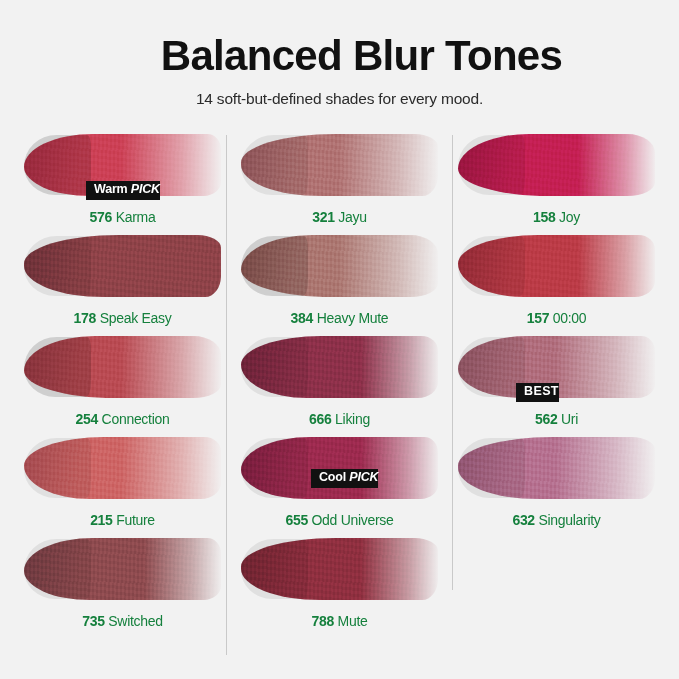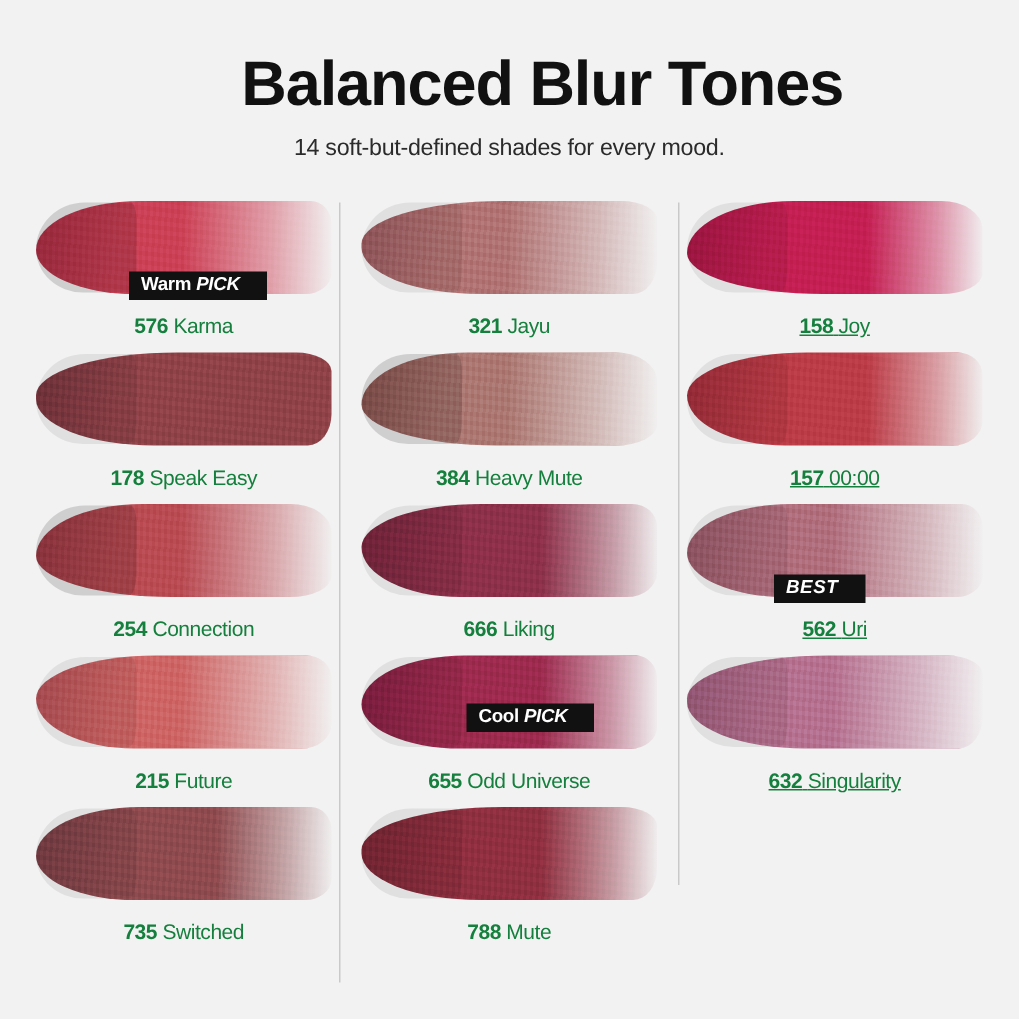--- a/index.html
+++ b/index.html
@@ -125,31 +125,30 @@
   }
 
   
   .badge {
     position: absolute;
     z-index: 3;
     background: #111111;
     color: #ffffff;
     font-size: 12.5px;
     font-weight: bold;
-    padding: 2px 18px 3px 8px;
+    padding: 2px 0 3px 8px;
     letter-spacing: -0.2px;
     white-space: nowrap;
     line-height: 1.1;
   }
   .badge .pick {
     font-style: italic;
     font-weight: bold;
   }
   .badge.italic-only {
-    font-style: italic;
     letter-spacing: 0.4px;
   }
   #badge-warm-pick { left: 62px; bottom: 4px; }
   #badge-cool-pick { left: 70px; bottom: 19px; }
   #badge-best { left: 58px; bottom: 4px; }
 
   
   .label {
     font-size: 14px;
     color: #15803d;
@@ -158,21 +157,21 @@
     letter-spacing: -0.3px;
     white-space: nowrap;
   }
   .label .code {
     font-weight: bold;
   }
   .label .name {
     font-weight: normal;
   }
   .col-1 .label, .col-2 .label { text-align: center; }
-  .col-3 .label { text-align: center; text-decoration: underline; }
+  .col-3 .label { text-align: center; }
 </style>
 </head>
 <body>
 
 <div class="page">
 
   <div class="header">
     <h1 class="title">Balanced Blur Tones</h1>
     <p class="subtitle">14 soft-but-defined shades for every mood.</p>
   </div>

